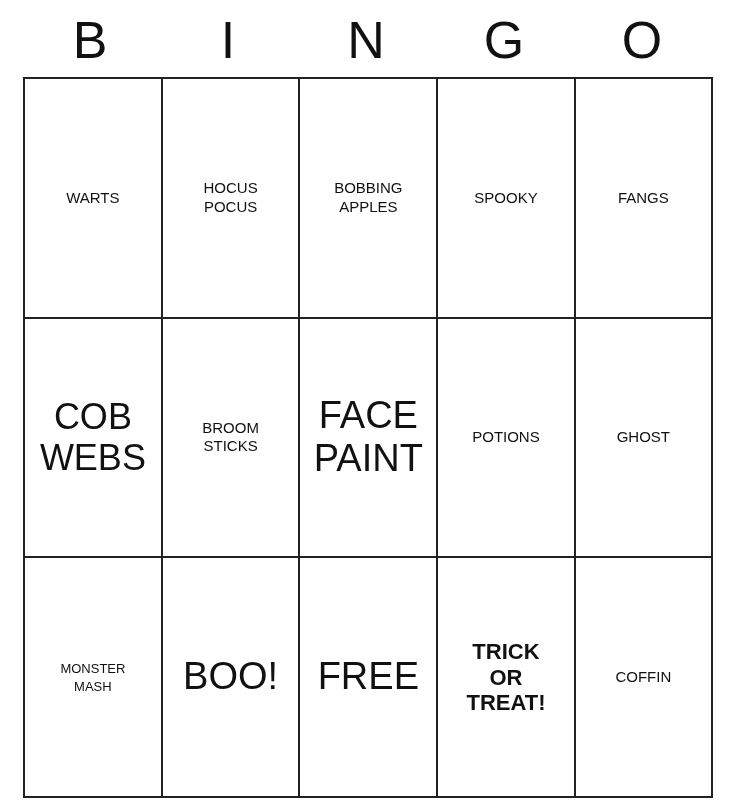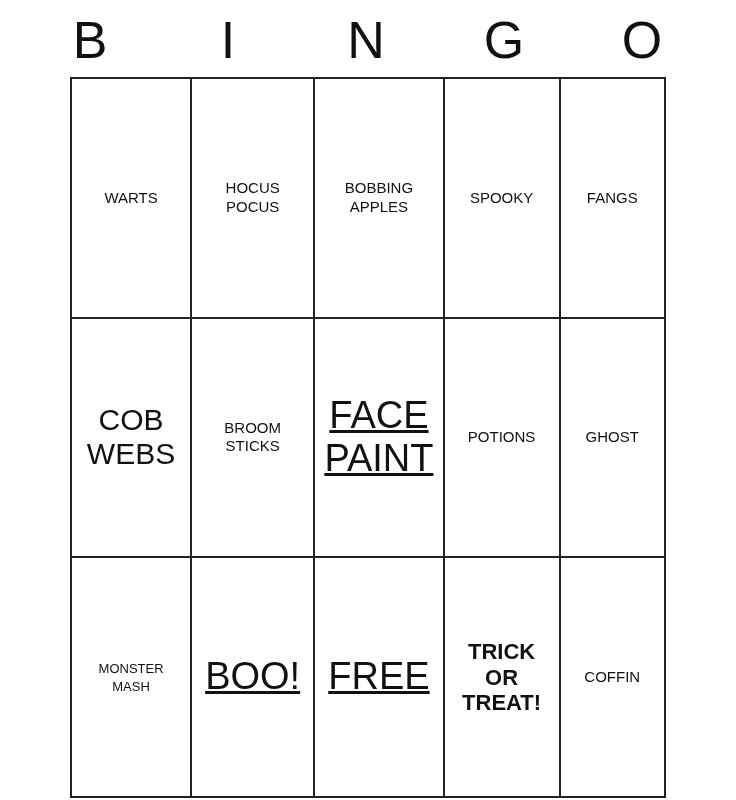--- a/index.html
+++ b/index.html
@@ -31,21 +31,21 @@
       font-size: 52px;
       font-weight: normal;
       letter-spacing: 4px;
       color: #111;
       width: 120px;
       text-align: center;
     }
 
     .bingo-grid {
       border-collapse: collapse;
-      width: 596px;
+      width: 690px;
       height: 720px;
     }
 
     .bingo-grid td {
       border: 2px solid #222;
       width: 138px;
       height: 144px;
       text-align: center;
       vertical-align: middle;
       padding: 4px;
@@ -53,31 +53,30 @@
     }
 
     .cell-text {
       font-size: 15px;
       font-weight: normal;
       color: #111;
       text-transform: uppercase;
     }
 
     .cell-text.large {
-      font-size: 30px;
+      font-size: 36px;
     }
 
     .cell-text.medium {
       font-size: 22px;
       font-weight: bold;
     }
 
     .cell-text.xlarge {
       font-size: 38px;
-      text-decoration: underline;
     }
   </style>
 </head>
 <body>
 
 <div class="bingo-header">
 <div class="bingo-letter">B</div>
     <div class="bingo-letter">I</div>
     <div class="bingo-letter">N</div>
     <div class="bingo-letter">G</div>

